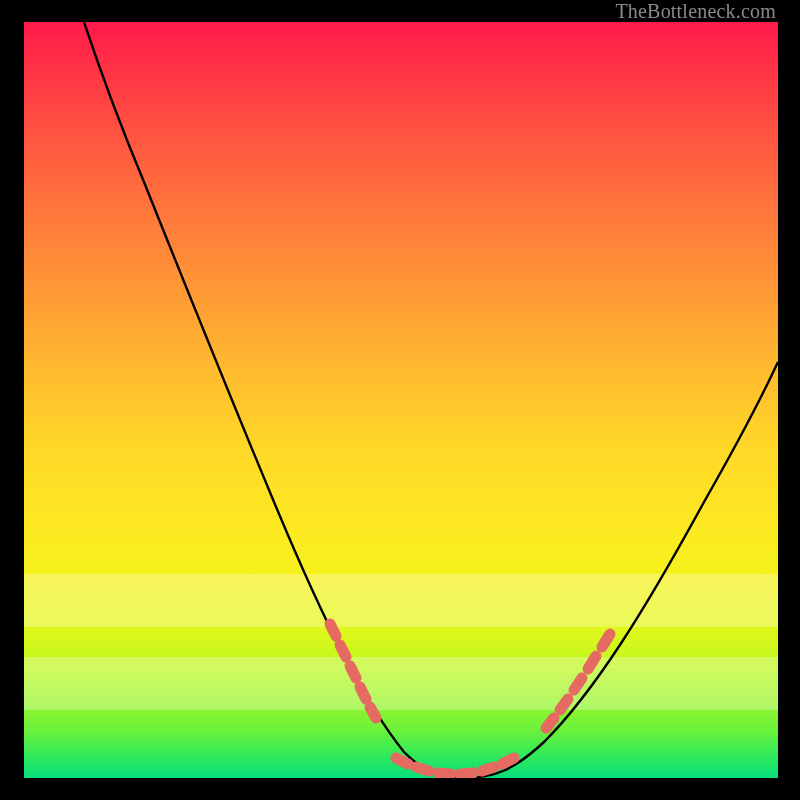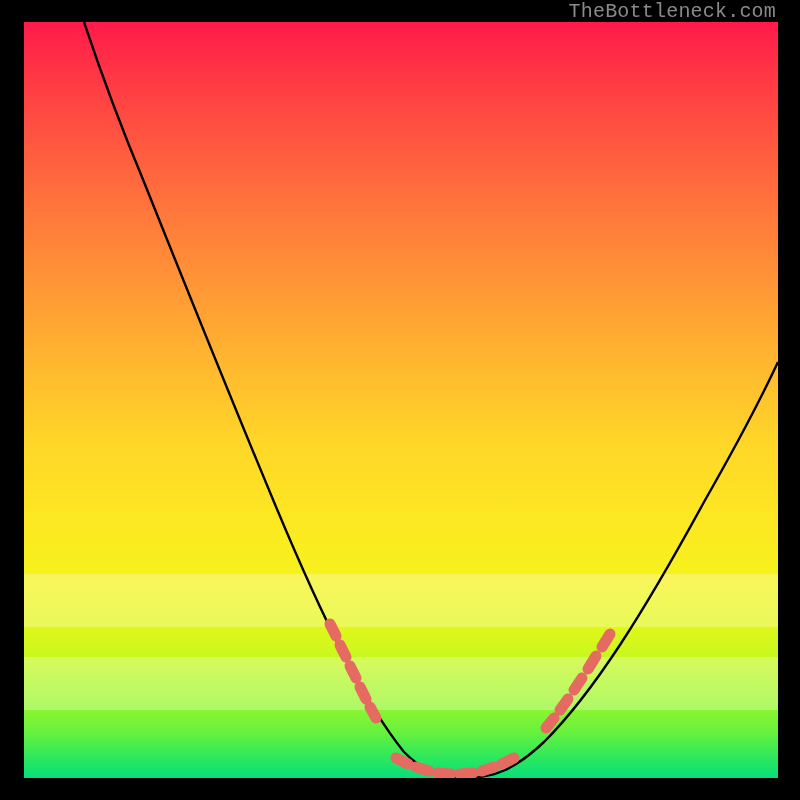--- a/index.html
+++ b/index.html
@@ -60,21 +60,21 @@
     left: 0;
     top: 0;
     width: 754px;
     height: 756px;
   }
   .watermark {
     position: absolute;
     top: 0px;
     right: 24px;
     color: #8a8a8a;
-    font-family: Liberation Mono, monospace;
+    font-family: Liberation Serif, serif;
     font-size: 20px;
     letter-spacing: 0.2px;
   }
 </style>
 </head>
 <body>
 
 <div class="frame">
   <div class="plot-area">
     <div class="gradient"></div>

